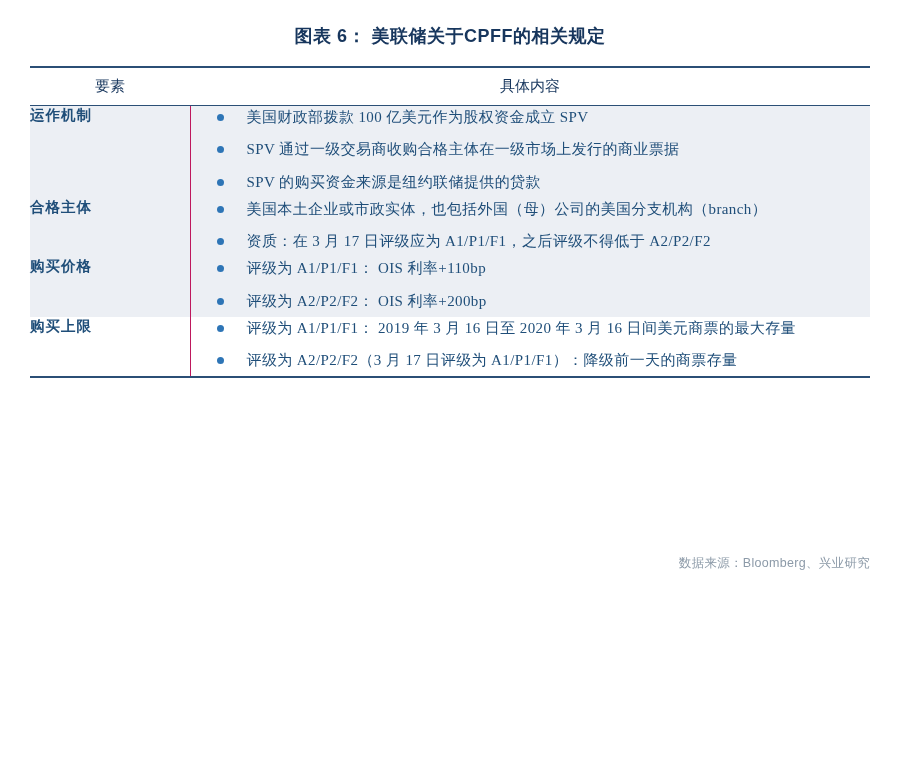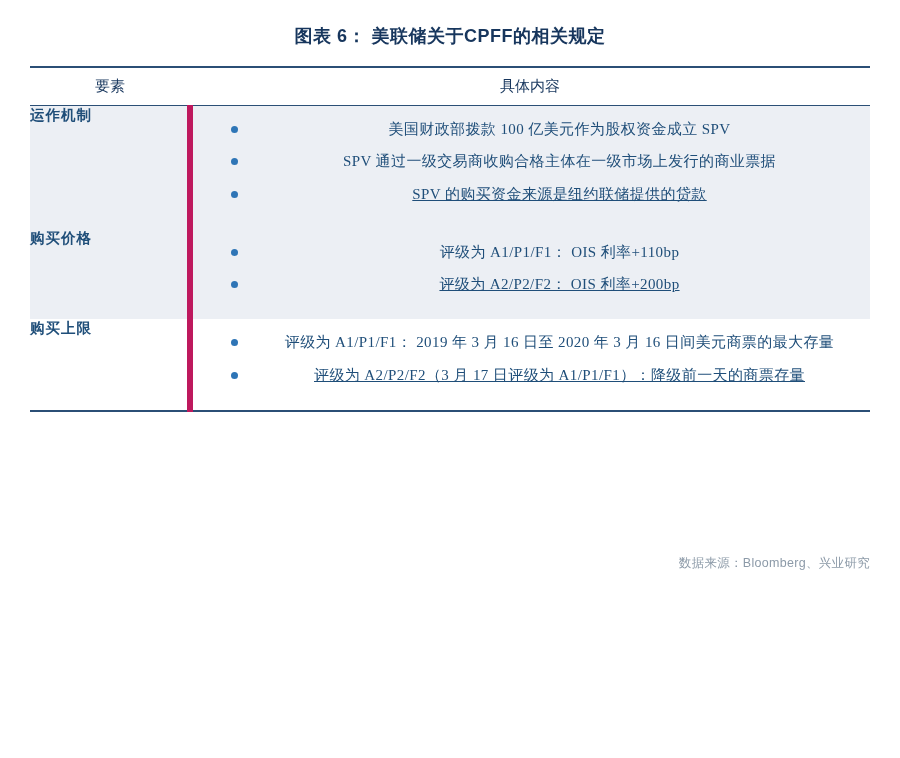--- a/index.html
+++ b/index.html
@@ -50,52 +50,50 @@
   table.tbl tbody td {
     vertical-align: top;
     font-size: 14.5px;
     color: #1f4e79;
     padding: 0;
   }
   td.elem {
     width: 160px;
     text-align: left;
     padding: 14px 0 14px 14px;
-    border-right: 6px solid #be185d;
+    border-right: 1px solid #be185d;
     font-weight: bold;
     white-space: nowrap;
     letter-spacing: 1px;
   }
   td.content {
     padding: 10px 6px 10px 0;
   }
   tr.shade td {
     background: #eceff4;
   }
   tr.last td {
     border-bottom: 2px solid #2b4f76;
   }
   ul.bullets {
     list-style: none;
     margin: 0;
-    padding: 12px;
-    text-align: center;
+    padding: 0;
   }
   ul.bullets li {
     position: relative;
     padding-left: 56px;
     margin: 0 0 9px 0;
     line-height: 1.55;
     font-size: 15px;
     color: #1f4e79;
     letter-spacing: 0.4px;
   }
   ul.bullets li:last-child {
-    margin-bottom: 11px;
-    text-decoration: underline;
+    margin-bottom: 4px;
   }
   ul.bullets li .dot {
     position: absolute;
     left: 26px;
     top: 8px;
     width: 7px;
     height: 7px;
     border-radius: 50%;
     background: #2e75b6;
     display: block;
@@ -131,20 +129,29 @@
         <td class="content">
           <ul class="bullets">
             <li><span class="dot"></span><span>美国财政部拨款 100 亿美元作为股权资金成立 SPV</span></li>
             <li><span class="dot"></span><span>SPV 通过一级交易商收购合格主体在一级市场上发行的商业票据</span></li>
             <li><span class="dot"></span><span>SPV 的购买资金来源是纽约联储提供的贷款</span></li>
           </ul>
         </td>
       </tr>
 
 
+      <tr class="shade">
+        <td class="elem">合格主体</td>
+        <td class="content">
+          <ul class="bullets">
+            <li><span class="dot"></span><span>美国本土企业或市政实体，也包括外国（母）公司的美国分支机构（branch）</span></li>
+            <li><span class="dot"></span><span>资质：在 3 月 17 日评级应为 A1/P1/F1，之后评级不得低于 A2/P2/F2</span></li>
+          </ul>
+        </td>
+      </tr>
 
 
       <tr class="shade">
         <td class="elem">购买价格</td>
         <td class="content">
           <ul class="bullets">
             <li><span class="dot"></span><span>评级为 A1/P1/F1： OIS 利率+110bp</span></li>
             <li><span class="dot"></span><span>评级为 A2/P2/F2： OIS 利率+200bp</span></li>
           </ul>
         </td>

